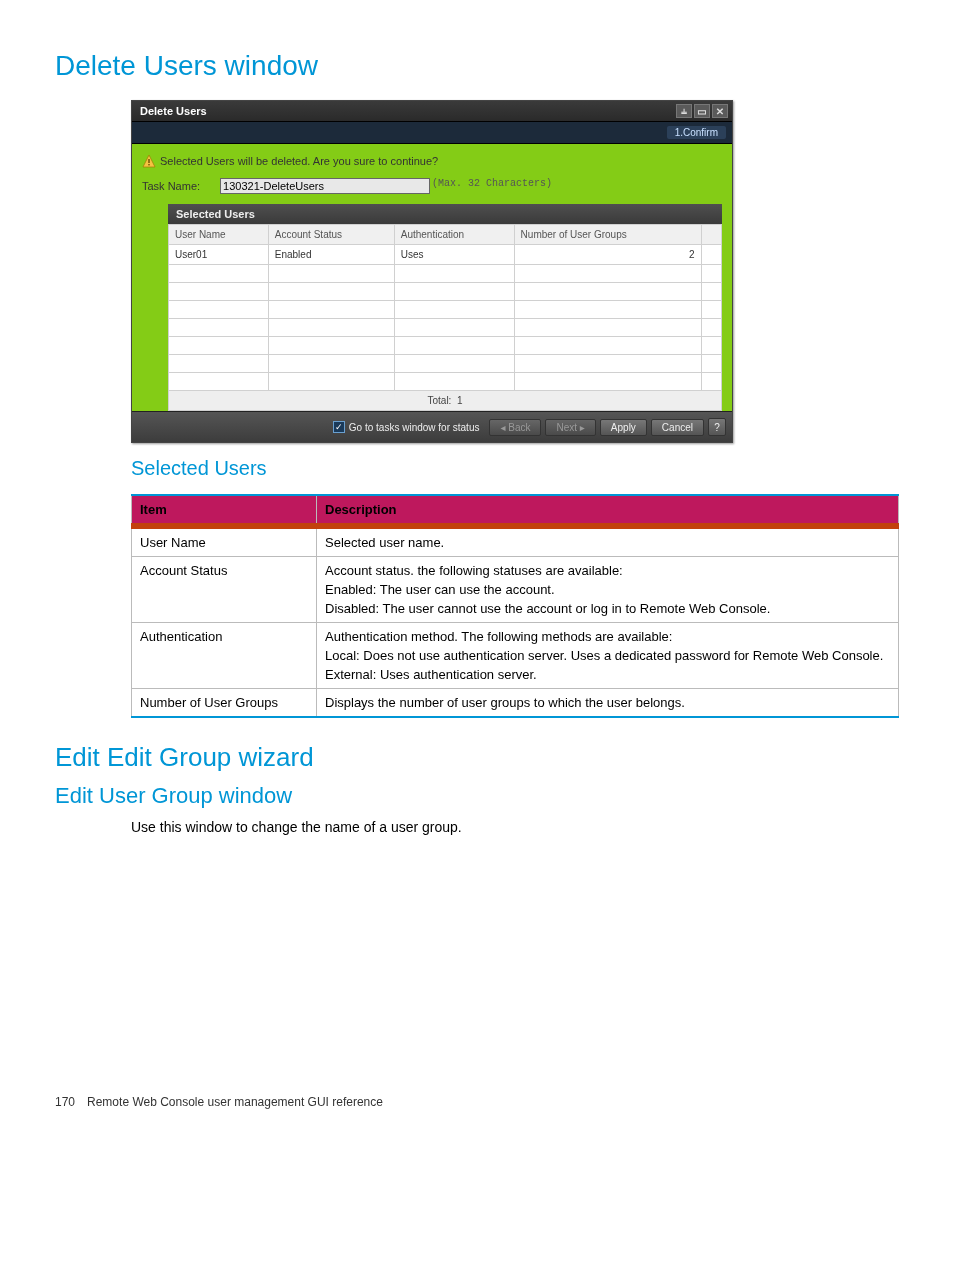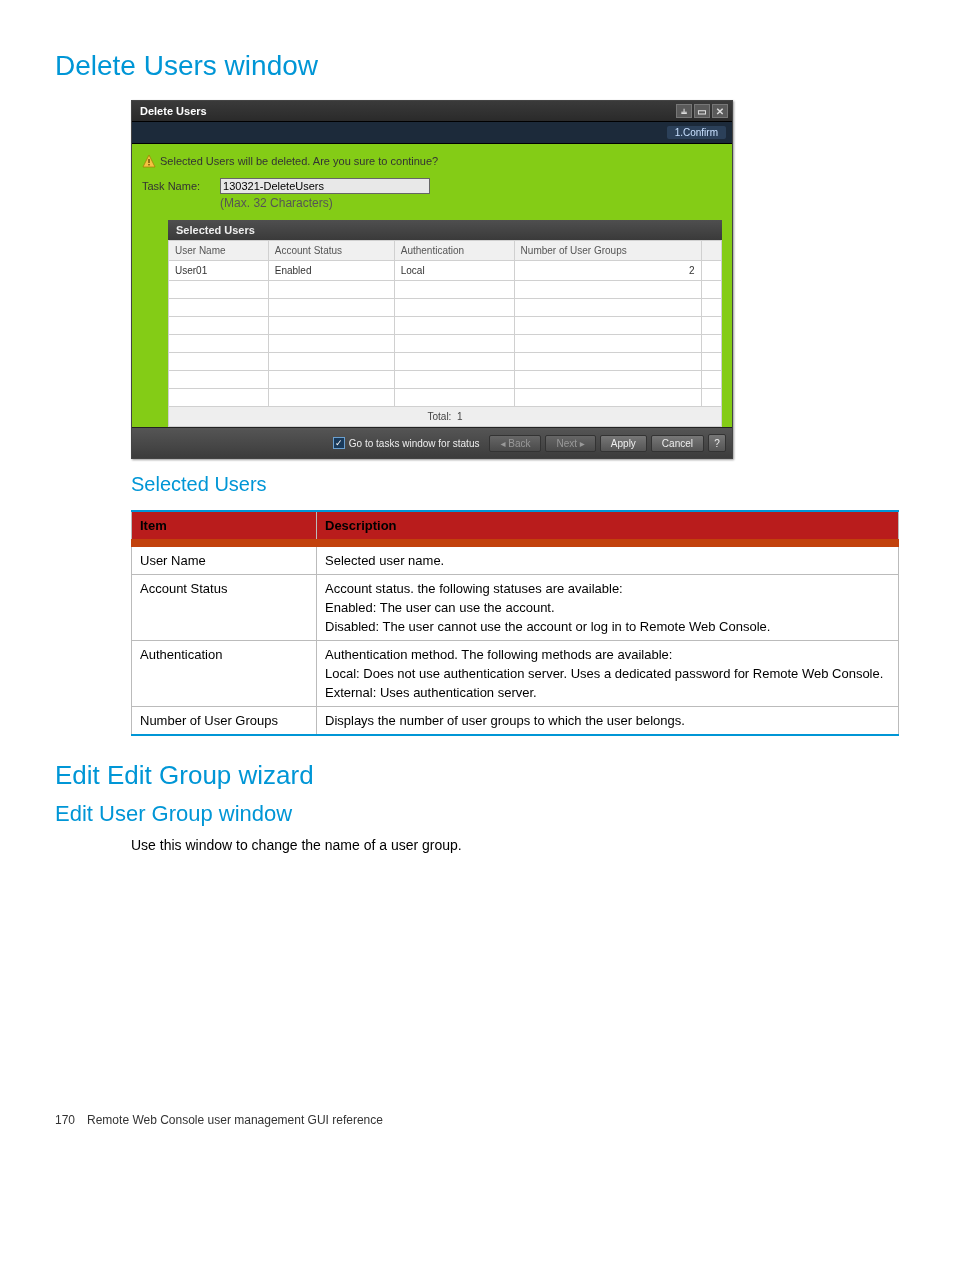--- a/index.html
+++ b/index.html
@@ -103,29 +103,29 @@
     display: inline-flex; align-items: center; justify-content: center;
   }
   .fieldrow {
     padding: 6px 10px 6px 10px;
     display: flex;
     align-items: flex-start;
     gap: 20px;
     font-size: 11px;
   }
   .fieldrow label { padding-top: 2px; }
-  .fieldrow .fieldcol { display: flex; flex-direction: column; gap: 2px;}
+  .fieldrow .fieldcol { display: flex; flex-direction: row; gap: 2px;}
   .fieldrow input {
     width: 210px;
     font-size: 11px;
     padding: 1px 2px;
     border: 1px solid #666;
     background: #e8e8e8;
   }
-  .fieldrow .hint { font-size: 12px; color: #555; }
+  .fieldrow .hint { font-size: 10px; color: #555; font-family: Liberation Mono, monospace; }
 
   .panel {
     margin: 4px 10px 0 36px;
   }
   .panel-header {
     background: linear-gradient(#4f4f4f, #3a3a3a);
     color: #eee;
     font-weight: bold;
     font-size: 11px;
     padding: 4px 8px;
@@ -197,23 +197,23 @@
     font-size: 13px;
   }
   .desc-table th, .desc-table td {
     border: 1px solid #bbb;
     padding: 6px 8px;
     text-align: left;
     vertical-align: top;
   }
   .desc-table thead th {
     border-top: 2px solid #0096d6;
-    border-bottom: 8px solid #c2410c;
+    border-bottom: 6px solid #c2410c;
     font-weight: bold;
-    background: #b91c1c;
+    background: #be185d;
   }
   .desc-table tbody tr:last-child td {
     border-bottom: 2px solid #0096d6;
   }
   .desc-table td .multi { display: block; margin-top: 4px; }
 
   
   .page-footer {
     margin-top: 260px;
     font-size: 12px;
@@ -268,21 +268,21 @@
               <th>Account Status</th>
               <th>Authentication</th>
               <th>Number of User Groups</th>
               <th></th>
             </tr>
           </thead>
           <tbody id="grid-body">
           <tr>
                 <td>User01</td>
                 <td>Enabled</td>
-                <td>Local</td>
+                <td>Uses</td>
                 <td class="num">2</td>
                 <td></td>
               </tr>
               <tr>
                 <td></td>
                 <td></td>
                 <td></td>
                 <td></td>
                 <td></td>
               </tr>

